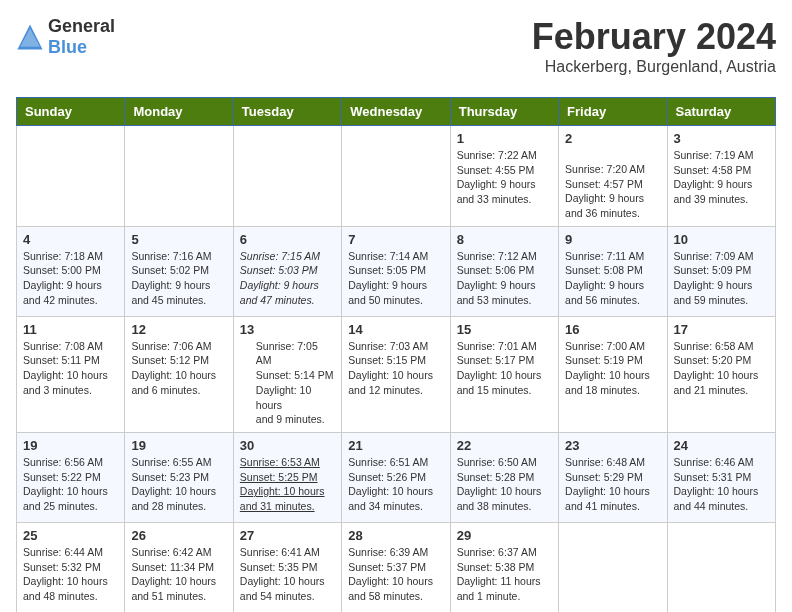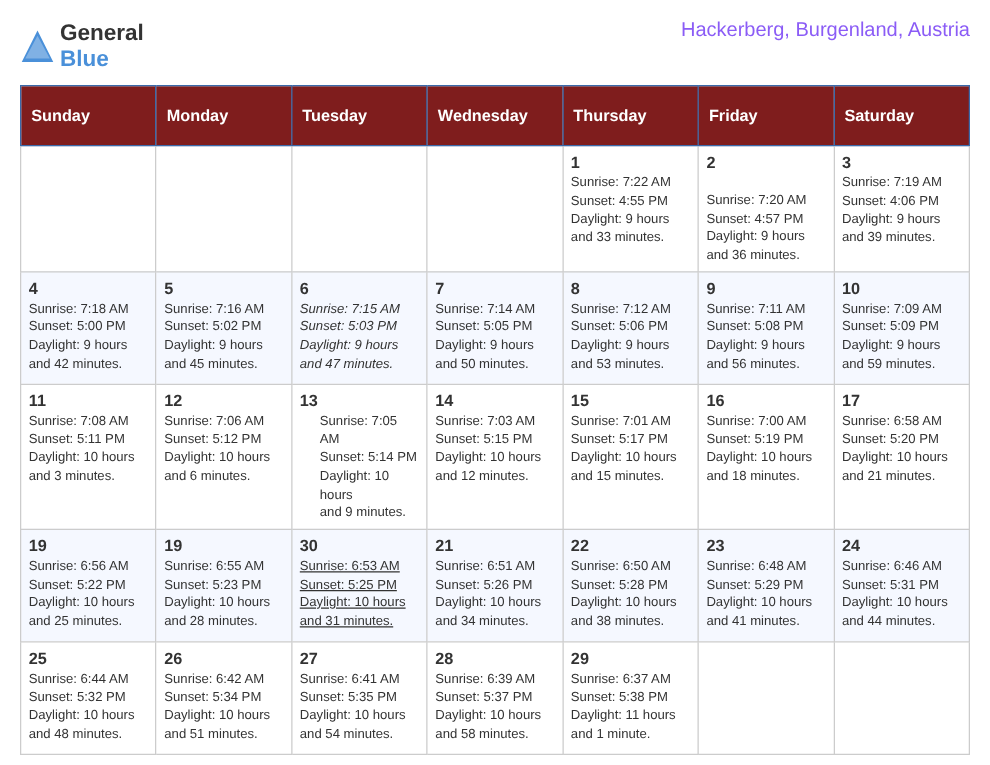--- a/index.html
+++ b/index.html
@@ -7,21 +7,21 @@
       font-family: Arial, sans-serif;
       background: #fff;
       width: 792px;
       min-height: 612px;
       padding: 16px;
     }
     .header-section {
       display: flex;
       justify-content: space-between;
       align-items: flex-start;
-      margin-bottom: 10px;
+      margin-bottom: 21px;
     }
     .logo {
       display: flex;
       align-items: center;
       gap: 4px;
     }
     .logo-text-general {
       font-size: 18px;
       font-weight: bold;
       color: #333;
@@ -38,32 +38,32 @@
     .title-section {
       text-align: right;
     }
     .calendar-title {
       font-size: 36px;
       font-weight: bold;
       color: #333;
     }
     .calendar-subtitle {
       font-size: 16px;
-      color: #8b5cf6;
+      color: #404040;
     }
     table {
       width: 100%;
       border-collapse: collapse;
       table-layout: fixed;
     }
     thead tr th {
-      background-color: #7f1d1d;
+      background-color: #4d7c0f;
       color: #fff;
       text-align: left;
-      padding: 16px 8px;
+      padding: 6px 8px;
       font-size: 13px;
       font-weight: bold;
       border: 1px solid #3a6aaa;
     }
     tbody tr td {
       border: 1px solid #ccc;
       vertical-align: top;
       padding: 5px 6px;
       font-size: 11px;
       color: #333;
@@ -101,20 +101,21 @@
       <svg class="logo-icon" viewBox="0 0 40 40" xmlns="http://www.w3.org/2000/svg">
         <polygon points="20,2 38,38 2,38" fill="#4a90d9"></polygon>
         <polygon points="20,8 34,34 6,34" fill="#fff" opacity="0.3"></polygon>
       </svg>
       <div>
         <span class="logo-text-general">General</span><br>
         <span class="logo-text-blue">Blue</span>
       </div>
     </div>
     <div class="title-section">
+      <div class="calendar-title">February 2024</div>
       <div class="calendar-subtitle">Hackerberg, Burgenland, Austria</div>
     </div>
   </div>
 
   <table>
     <thead>
       <tr>
         <th>Sunday</th>
         <th>Monday</th>
         <th>Tuesday</th>
@@ -140,21 +141,21 @@
           <td>
             <span class="day-number">2</span>
             <div class="day-info" style="white-space: pre-line; margin-top: 16px;">Sunrise: 7:20 AM
 Sunset: 4:57 PM
 Daylight: 9 hours
 and 36 minutes.</div>
           </td>
           <td>
             <span class="day-number">3</span>
             <div class="day-info" style="white-space: pre-line;">Sunrise: 7:19 AM
-Sunset: 4:06 PM
+Sunset: 4:58 PM
 Daylight: 9 hours
 and 39 minutes.</div>
           </td>
         </tr>
         <tr>
           <td>
             <span class="day-number">4</span>
             <div class="day-info" style="white-space: pre-line;">Sunrise: 7:18 AM
 Sunset: 5:00 PM
 Daylight: 9 hours
@@ -309,21 +310,21 @@
           <td>
             <span class="day-number">25</span>
             <div class="day-info" style="white-space: pre-line;">Sunrise: 6:44 AM
 Sunset: 5:32 PM
 Daylight: 10 hours
 and 48 minutes.</div>
           </td>
           <td>
             <span class="day-number">26</span>
             <div class="day-info" style="white-space: pre-line;">Sunrise: 6:42 AM
-Sunset: 5:34 PM
+Sunset: 11:34 PM
 Daylight: 10 hours
 and 51 minutes.</div>
           </td>
           <td>
             <span class="day-number">27</span>
             <div class="day-info" style="white-space: pre-line;">Sunrise: 6:41 AM
 Sunset: 5:35 PM
 Daylight: 10 hours
 and 54 minutes.</div>
           </td>

